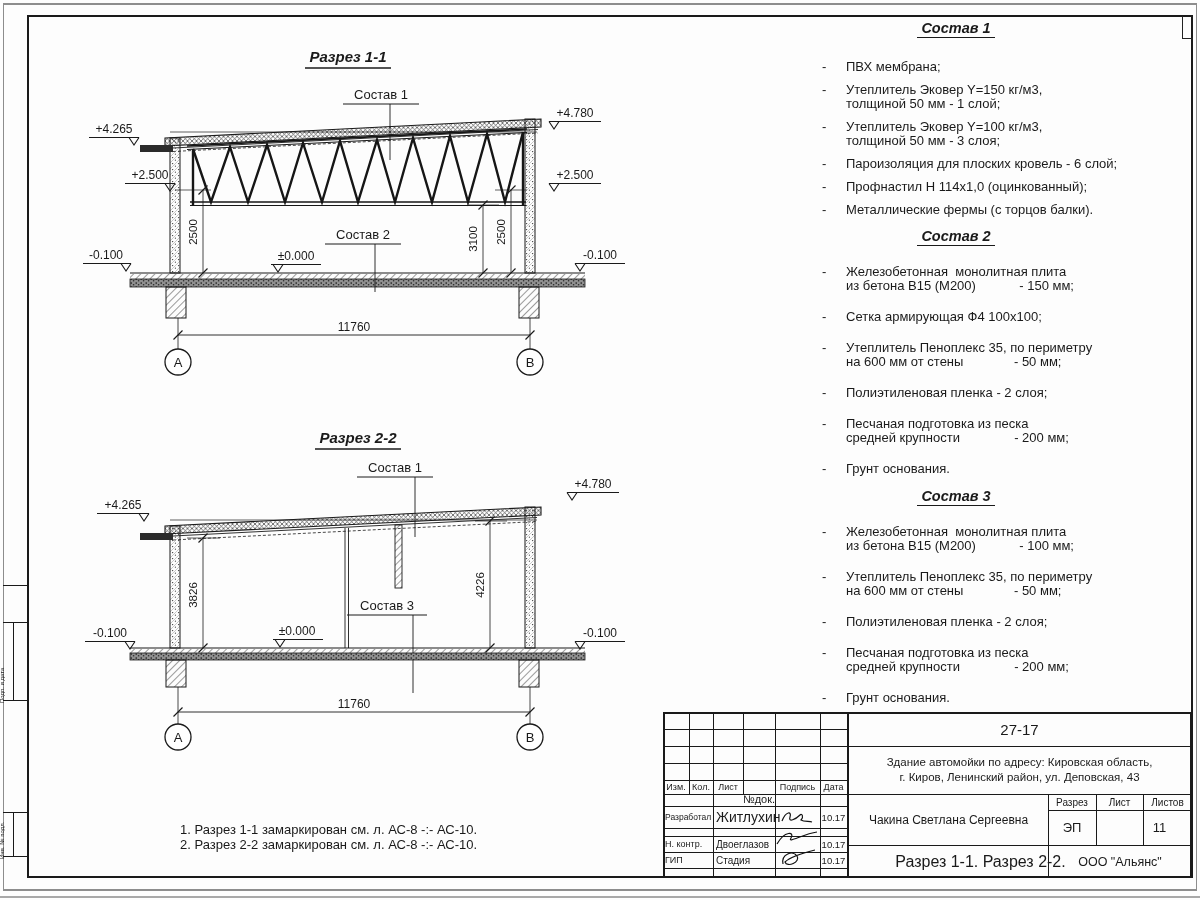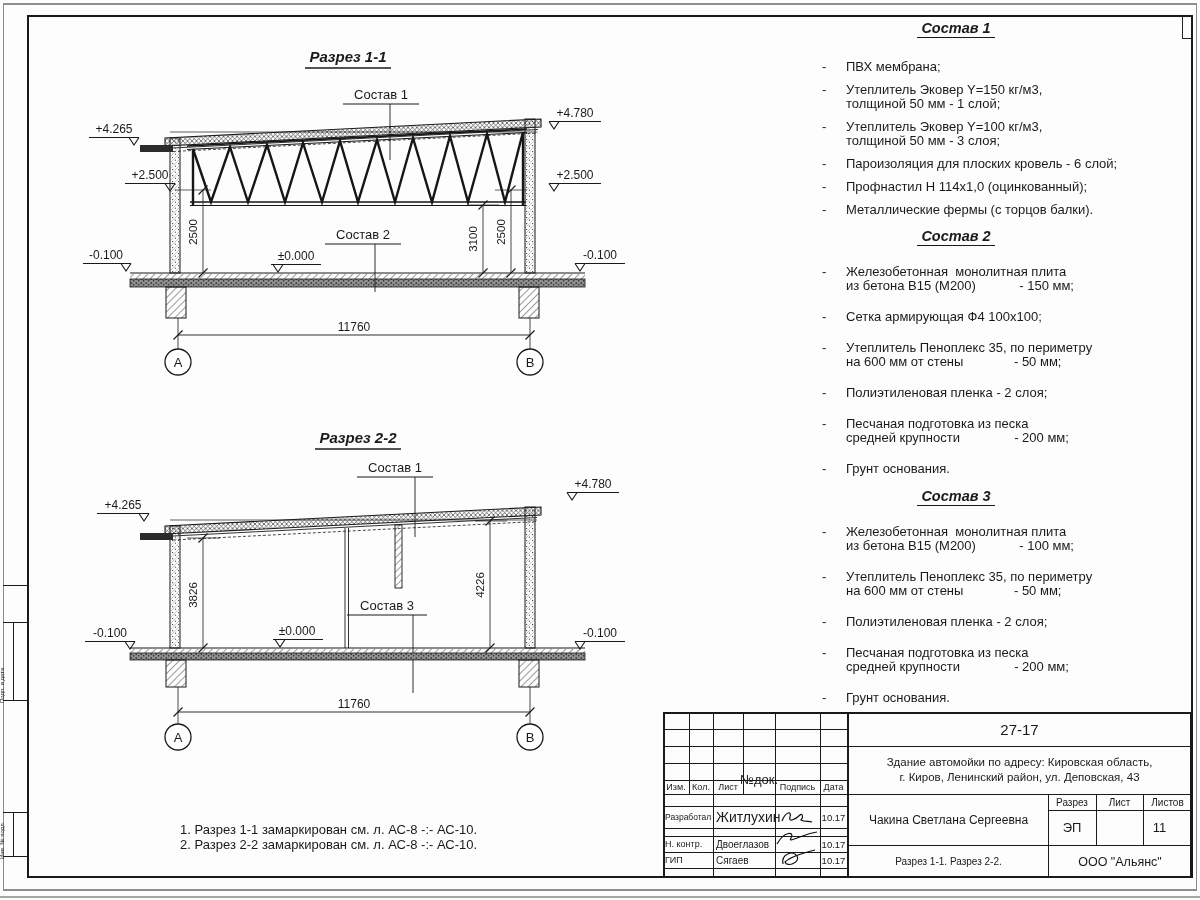--- a/index.html
+++ b/index.html
@@ -465,32 +465,32 @@
   <div class="ln" style="left:385px;top:98px;width:144px;height:1px;"></div>
   <div class="ln" style="left:0;top:116px;width:184px;height:1px;"></div>
   <div class="ln" style="left:0;top:124px;width:184px;height:1px;"></div>
   <div class="ln" style="left:184px;top:133px;width:345px;height:1px;"></div>
   <div class="ln" style="left:0;top:140px;width:184px;height:1px;"></div>
   <div class="ln" style="left:0;top:156px;width:184px;height:1px;"></div>
 
   <div class="cell" style="left:0;top:68px;width:26px;height:14px;font-size:9px;">Изм.</div>
   <div class="cell" style="left:26px;top:68px;width:24px;height:14px;font-size:9px;">Кол.</div>
   <div class="cell" style="left:50px;top:68px;width:30px;height:14px;font-size:9px;">Лист</div>
-  <div class="cell" style="left:80px;top:60px;width:32px;height:14px;font-size:13px;">№док.</div>
+  <div class="cell" style="left:80px;top:80px;width:32px;height:14px;font-size:11px;">№док.</div>
   <div class="cell" style="left:112px;top:68px;width:45px;height:14px;font-size:9px;">Подпись</div>
   <div class="cell" style="left:157px;top:68px;width:27px;height:14px;font-size:9px;">Дата</div>
 
   <div class="cell left" style="left:2px;top:94px;width:48px;height:22px;font-size:8.5px;">Разработал</div>
   <div class="cell left" style="left:53px;top:94px;width:59px;height:22px;font-size:14px;">Житлухин</div>
   <div class="cell" style="left:157px;top:94px;width:27px;height:22px;font-size:9.5px;">10.17</div>
   <div class="cell left" style="left:2px;top:124px;width:48px;height:16px;font-size:9px;">Н. контр.</div>
   <div class="cell left" style="left:53px;top:124px;width:59px;height:16px;font-size:10px;">Двоеглазов</div>
   <div class="cell" style="left:157px;top:124px;width:27px;height:16px;font-size:9.5px;">10.17</div>
   <div class="cell left" style="left:2px;top:140px;width:48px;height:16px;font-size:9px;">ГИП</div>
-  <div class="cell left" style="left:53px;top:140px;width:59px;height:16px;font-size:10px;">Сягаев</div>
+  <div class="cell left" style="left:53px;top:140px;width:59px;height:16px;font-size:10px;">Стадия</div>
   <div class="cell" style="left:157px;top:140px;width:27px;height:16px;font-size:9.5px;">10.17</div>
 
   <svg class="abs" style="left:113px;top:95px;" width="44" height="20" viewBox="0 0 44 20">
     <path d="M6,14 C10,4 16,4 14,10 C12,16 20,12 24,8 C26,6 28,10 25,13 C28,15 33,14 36,15" fill="none" stroke="#111" stroke-width="1.2"></path>
   </svg>
   <svg class="abs" style="left:110px;top:116px;" width="50" height="42" viewBox="0 0 50 42">
     <path d="M4,16 C12,2 22,4 18,10 C14,16 30,6 44,4" fill="none" stroke="#111" stroke-width="1.2"></path>
     <path d="M10,36 C8,26 20,22 24,28 C28,34 14,40 12,34 C18,28 34,24 42,22" fill="none" stroke="#111" stroke-width="1.2"></path>
   </svg>
 
@@ -499,15 +499,15 @@
     <span>Здание автомойки по адресу: Кировская область,</span>
     <span>г. Киров, Ленинский район, ул. Деповская, 43</span>
   </div>
   <div class="cell" style="left:186px;top:82px;width:199px;height:51px;font-size:12px;">Чакина Светлана Сергеевна</div>
   <div class="cell" style="left:385px;top:82px;width:48px;height:16px;font-size:10px;">Разрез</div>
   <div class="cell" style="left:433px;top:82px;width:47px;height:16px;font-size:10px;">Лист</div>
   <div class="cell" style="left:480px;top:82px;width:49px;height:16px;font-size:10px;">Листов</div>
   <div class="cell" style="left:385px;top:98px;width:48px;height:35px;font-size:13px;">ЭП</div>
   <div class="cell" style="left:433px;top:98px;width:47px;height:35px;font-size:13px;padding-left:40px;">11</div>
   <div class="cell" style="left:480px;top:98px;width:49px;height:35px;font-size:13px;"></div>
-  <div class="cell" style="left:186px;top:133px;width:199px;height:33px;font-size:10px;">Разрез 1-1. Разрез 2-2.</div>
+  <div class="cell" style="left:186px;top:133px;width:199px;height:33px;font-size:16px;padding-left:32px;">Разрез 1-1. Разрез 2-2.</div>
   <div class="cell" style="left:385px;top:133px;width:144px;height:33px;font-size:12.5px;">ООО "Альянс"</div>
 </div>
 
 </body></html>

